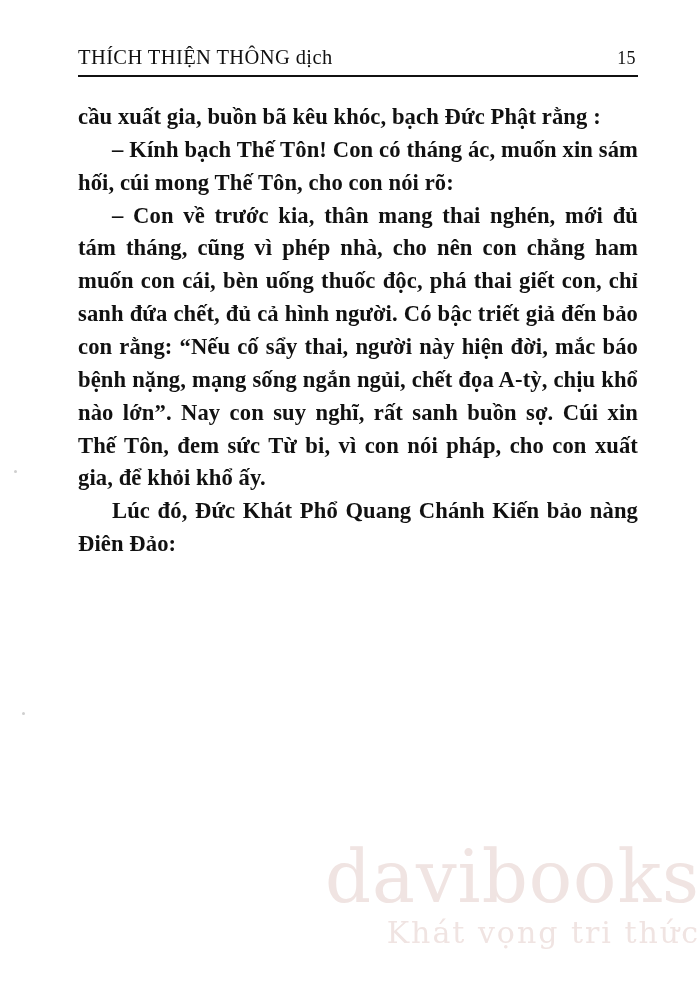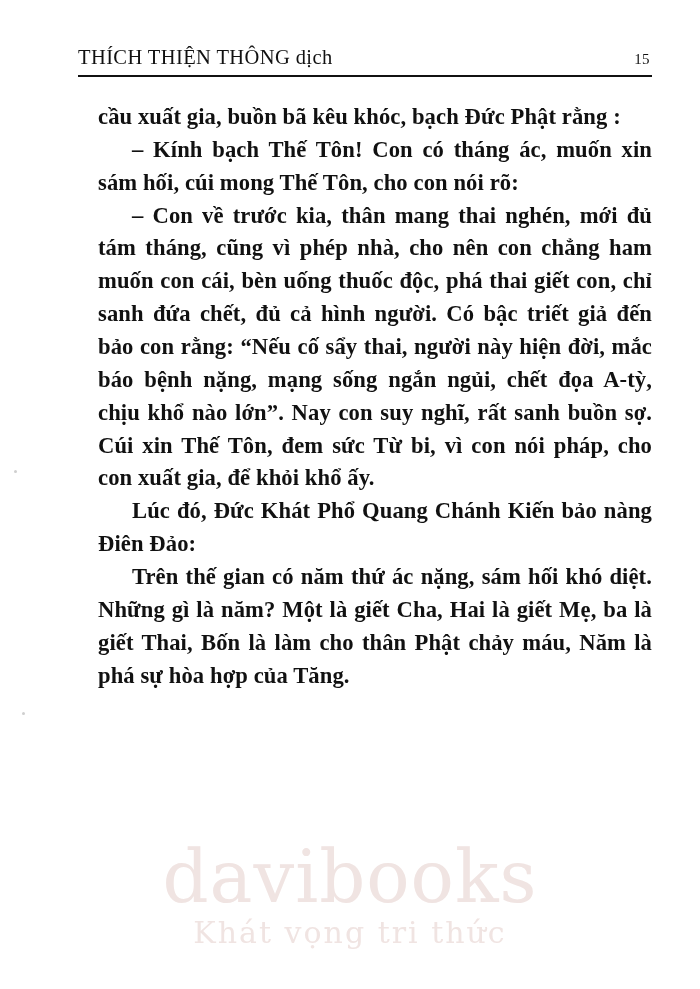--- a/index.html
+++ b/index.html
@@ -13,71 +13,70 @@
     font-family: "Liberation Serif", serif;
     color: #111111;
     position: relative;
     overflow: hidden;
   }
   .page {
     position: relative;
     width: 700px;
     height: 965px;
     box-sizing: border-box;
-    padding: 46px 48px 10px 78px;
+    padding: 46px 62px 10px 78px;
   }
   .header {
     display: flex;
     align-items: baseline;
     justify-content: space-between;
     font-size: 20px;
     letter-spacing: 0.4px;
     margin-bottom: 6px;
   }
   .header-title {
     font-family: "Liberation Serif", serif;
     font-weight: normal;
     font-size: 20.5px;
     white-space: nowrap;
   }
   .header-page {
-    font-size: 15px;
+    font-size: 18px;
     font-weight: normal;
     padding-right: 2px;
   }
   .rule {
     height: 2px;
     background: #111111;
     width: 100%;
     margin: 2px 0 24px 0;
   }
   .body-text {
     font-size: 22.6px;
     line-height: 1.455;
     font-weight: bold;
     text-align: justify;
     text-justify: inter-word;
     letter-spacing: 0.1px;
-    margin-left: 20px;
   }
   .body-text p {
     margin: 0 0 0 0;
   }
   .body-text p.indent {
     text-indent: 34px;
   }
   .body-text p.cont {
     text-indent: 0;
   }
   .watermark {
     position: absolute;
     left: 0;
     right: 0;
     bottom: 14px;
-    text-align: center;
+    text-align: right;
     color: #efe3e1;
     pointer-events: none;
     user-select: none;
   }
   .wm-main {
     font-family: "DejaVu Serif", serif;
     font-size: 72px;
     line-height: 1;
     color: #f0e4e2;
     letter-spacing: 1px;
@@ -107,21 +106,20 @@
     <div class="header-title">THÍCH THIỆN THÔNG dịch</div>
     <div class="header-page">15</div>
   </div>
   <div class="rule"></div>
 
   <div class="body-text">
     <p class="cont">cầu xuất gia, buồn bã kêu khóc, bạch Đức Phật rằng :</p>
     <p class="indent">– Kính bạch Thế Tôn! Con có tháng ác, muốn xin sám hối, cúi mong Thế Tôn, cho con nói rõ:</p>
     <p class="indent">– Con về trước kia, thân mang thai nghén, mới đủ tám tháng, cũng vì phép nhà, cho nên con chẳng ham muốn con cái, bèn uống thuốc độc, phá thai giết con, chỉ sanh đứa chết, đủ cả hình người. Có bậc triết giả đến bảo con rằng: “Nếu cố sẩy thai, người này hiện đời, mắc báo bệnh nặng, mạng sống ngắn ngủi, chết đọa A-tỳ, chịu khổ nào lớn”. Nay con suy nghĩ, rất sanh buồn sợ. Cúi xin Thế Tôn, đem sức Từ bi, vì con nói pháp, cho con xuất gia, để khỏi khổ ấy.</p>
     <p class="indent">Lúc đó, Đức Khát Phổ Quang Chánh Kiến bảo nàng Điên Đảo:</p>
-    <p class="indent">Trên thế gian có năm thứ ác nặng, sám hối khó diệt. Những gì là năm? Một là giết Cha, Hai là giết Mẹ, ba là giết Thai, Bốn là làm cho thân Phật chảy máu, Năm là phá sự hòa hợp của Tăng.</p>
   </div>
 
   <div class="watermark">
     <div class="wm-main">davibooks</div>
     <div class="wm-sub">Khát vọng tri thức</div>
   </div>
 
   <div class="edge-mark" style="left:14px; top:470px;"></div>
   <div class="edge-mark" style="left:22px; top:712px;"></div>
 </div>

